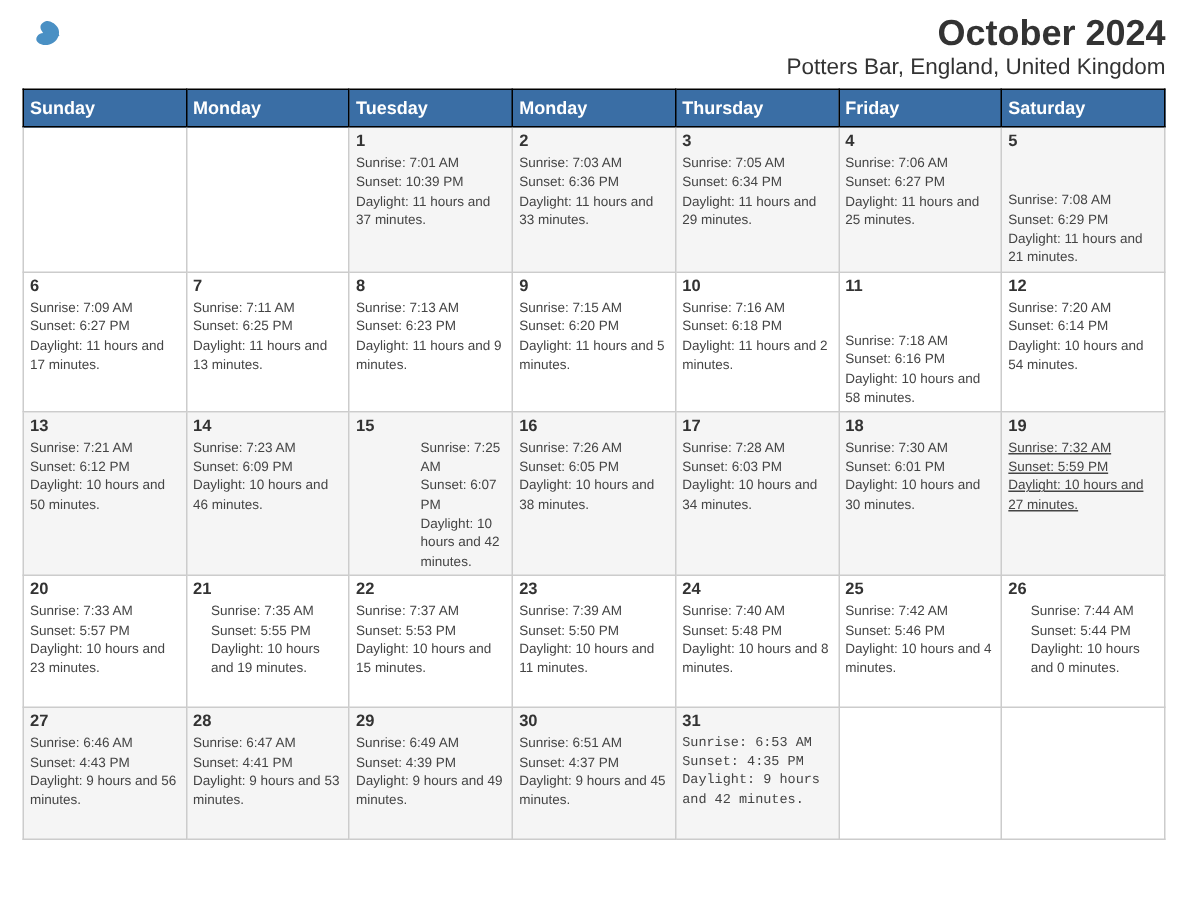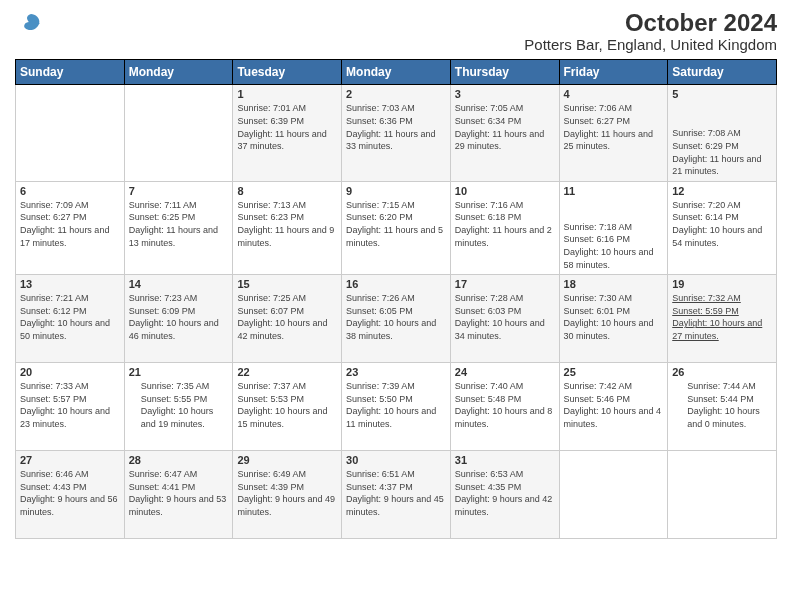--- a/index.html
+++ b/index.html
@@ -118,21 +118,21 @@
         <th>Saturday</th>
       </tr>
     </thead>
     <tbody id="calendar-body">
     <tr>
           <td class="empty-cell"></td>
           <td class="empty-cell"></td>
           <td>
             <span class="day-num">1</span>
             <div class="day-info" style="white-space: pre-line;">Sunrise: 7:01 AM
-Sunset: 6:39 PM
+Sunset: 10:39 PM
 Daylight: 11 hours and 37 minutes.</div>
           </td>
           <td>
             <span class="day-num">2</span>
             <div class="day-info" style="white-space: pre-line;">Sunrise: 7:03 AM
 Sunset: 6:36 PM
 Daylight: 11 hours and 33 minutes.</div>
           </td>
           <td>
             <span class="day-num">3</span>
@@ -205,21 +205,21 @@
 Daylight: 10 hours and 50 minutes.</div>
           </td>
           <td>
             <span class="day-num">14</span>
             <div class="day-info" style="white-space: pre-line;">Sunrise: 7:23 AM
 Sunset: 6:09 PM
 Daylight: 10 hours and 46 minutes.</div>
           </td>
           <td>
             <span class="day-num">15</span>
-            <div class="day-info" style="white-space: pre-line;">Sunrise: 7:25 AM
+            <div class="day-info" style="white-space: pre-line; margin-left: 43px;">Sunrise: 7:25 AM
 Sunset: 6:07 PM
 Daylight: 10 hours and 42 minutes.</div>
           </td>
           <td>
             <span class="day-num">16</span>
             <div class="day-info" style="white-space: pre-line;">Sunrise: 7:26 AM
 Sunset: 6:05 PM
 Daylight: 10 hours and 38 minutes.</div>
           </td>
           <td>
@@ -305,21 +305,21 @@
 Daylight: 9 hours and 49 minutes.</div>
           </td>
           <td>
             <span class="day-num">30</span>
             <div class="day-info" style="white-space: pre-line;">Sunrise: 6:51 AM
 Sunset: 4:37 PM
 Daylight: 9 hours and 45 minutes.</div>
           </td>
           <td>
             <span class="day-num">31</span>
-            <div class="day-info" style="white-space: pre-line;">Sunrise: 6:53 AM
+            <div class="day-info" style="white-space: pre-line; font-family: Liberation Mono, monospace;">Sunrise: 6:53 AM
 Sunset: 4:35 PM
 Daylight: 9 hours and 42 minutes.</div>
           </td>
           <td class="empty-cell"></td>
           <td class="empty-cell"></td>
         </tr>
       </tbody>
   </table>
 </div>
 

